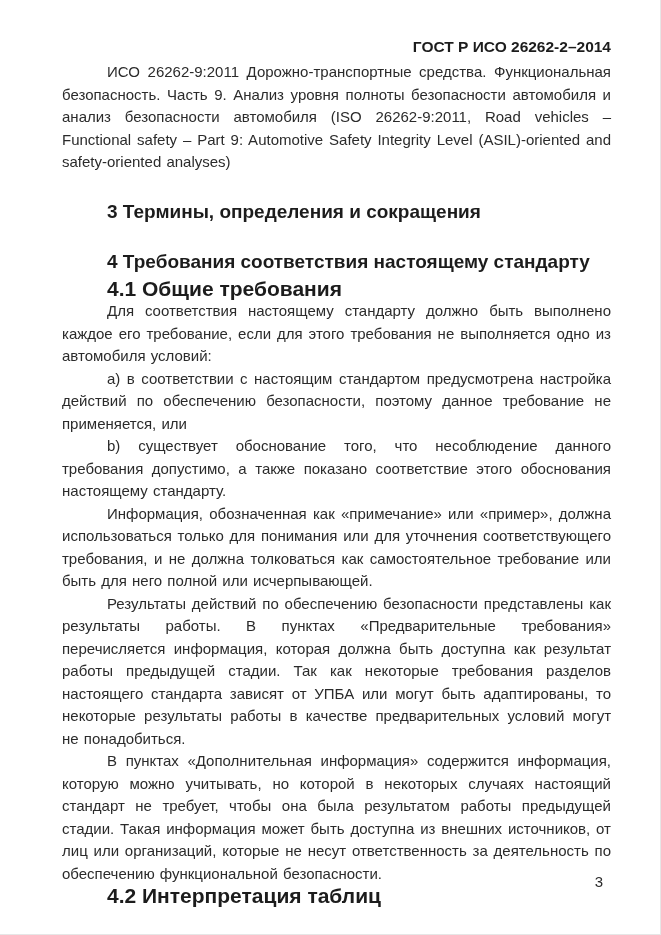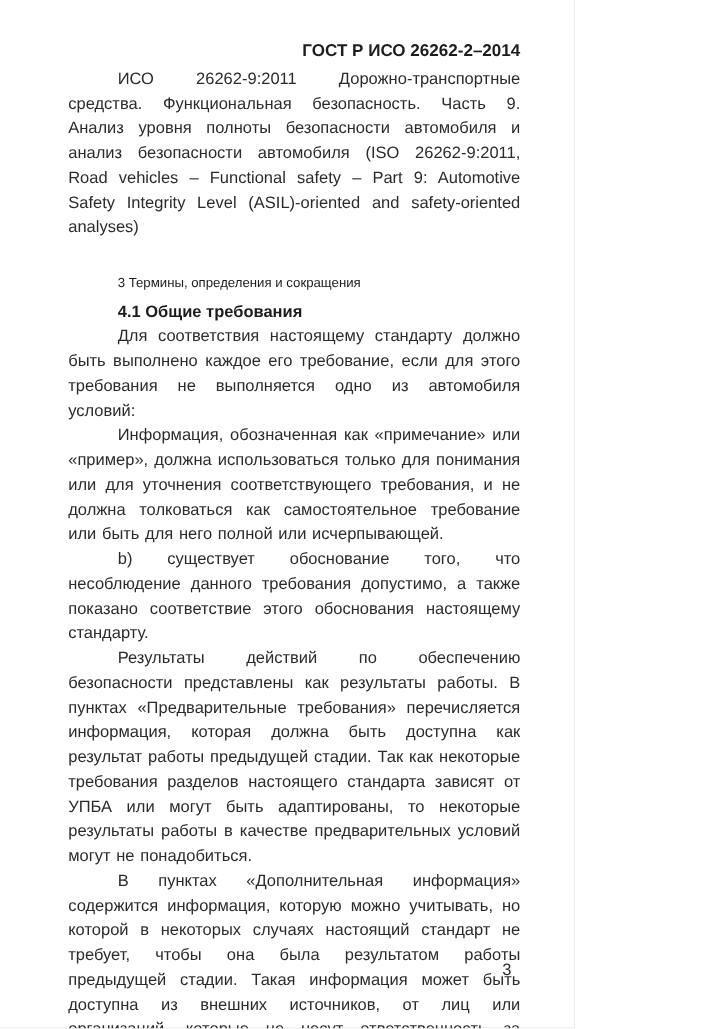--- a/index.html
+++ b/index.html
@@ -2,21 +2,21 @@
 <html lang="ru"><head>
 <meta charset="utf-8">
 <style>
   html, body {
     margin: 0;
     padding: 0;
     background: #ffffff;
   }
   .page {
     position: relative;
-    width: 523px;
+    width: 661px;
     height: 935px;
     box-sizing: border-box;
     background: #ffffff;
     font-family: "Liberation Sans", "DejaVu Sans", sans-serif;
     color: #2b2b2b;
     padding: 36px 50px 0 62px;
     overflow: hidden;
     box-shadow: inset -1px 0 0 #e6e6e6, inset 0 -1px 0 #e6e6e6;
   }
   .doc-header {
@@ -29,28 +29,28 @@
   }
   .p {
     font-size: 15px;
     line-height: 22.5px;
     text-align: justify;
     text-indent: 45px;
     margin: 0;
     word-spacing: 1px;
   }
   .h-sec {
-    font-size: 12px;
-    font-weight: normal;
+    font-size: 19px;
+    font-weight: bold;
     color: #1c1c1c;
     line-height: 24px;
     margin: 26px 0 4px 45px;
   }
   .h-sub {
-    font-size: 15px;
+    font-size: 21px;
     font-weight: bold;
     color: #1c1c1c;
     line-height: 22.5px;
     margin: 0 0 0 45px;
   }
   .page-number {
     position: absolute;
     top: 872px;
     right: 58px;
     font-size: 15px;
@@ -63,29 +63,31 @@
 
 <div class="page">
 
   <div class="doc-header">ГОСТ Р ИСО 26262-2–2014</div>
 
   <p class="p">ИСО 26262-9:2011 Дорожно-транспортные средства. Функциональная безопасность. Часть 9. Анализ уровня полноты безопасности автомобиля и анализ безопасности автомобиля (ISO 26262-9:2011, Road vehicles – Functional safety – Part 9: Automotive Safety Integrity Level (ASIL)-oriented and safety-oriented analyses)</p>
 
   <div class="h-sec">3 Термины, определения и сокращения</div>
 
 
+  <div class="h-sec">4 Требования соответствия настоящему стандарту</div>
 
   <div class="h-sub">4.1 Общие требования</div>
 
   <p class="p">Для соответствия настоящему стандарту должно быть выполнено каждое его требование, если для этого требования не выполняется одно из автомобиля условий:</p>
 
+  <p class="p">а) в соответствии с настоящим стандартом предусмотрена настройка действий по обеспечению безопасности, поэтому данное требование не применяется, или</p>
+
+  <p class="p">b) существует обоснование того, что несоблюдение данного требования допустимо, а также показано соответствие этого обоснования настоящему стандарту.</p>
 
   <p class="p">Информация, обозначенная как «примечание» или «пример», должна использоваться только для понимания или для уточнения соответствующего требования, и не должна толковаться как самостоятельное требование или быть для него полной или исчерпывающей.</p>
-
-  <p class="p">b) существует обоснование того, что несоблюдение данного требования допустимо, а также показано соответствие этого обоснования настоящему стандарту.</p>
 
   <p class="p">Результаты действий по обеспечению безопасности представлены как результаты работы. В пунктах «Предварительные требования» перечисляется информация, которая должна быть доступна как результат работы предыдущей стадии. Так как некоторые требования разделов настоящего стандарта зависят от УПБА или могут быть адаптированы, то некоторые результаты работы в качестве предварительных условий могут не понадобиться.</p>
 
   <p class="p">В пунктах «Дополнительная информация» содержится информация, которую можно учитывать, но которой в некоторых случаях настоящий стандарт не требует, чтобы она была результатом работы предыдущей стадии. Такая информация может быть доступна из внешних источников, от лиц или организаций, которые не несут ответственность за деятельность по обеспечению функциональной безопасности.</p>
 
   <div class="h-sub">4.2 Интерпретация таблиц</div>
 
   <div class="page-number">3</div>
 
 </div>

